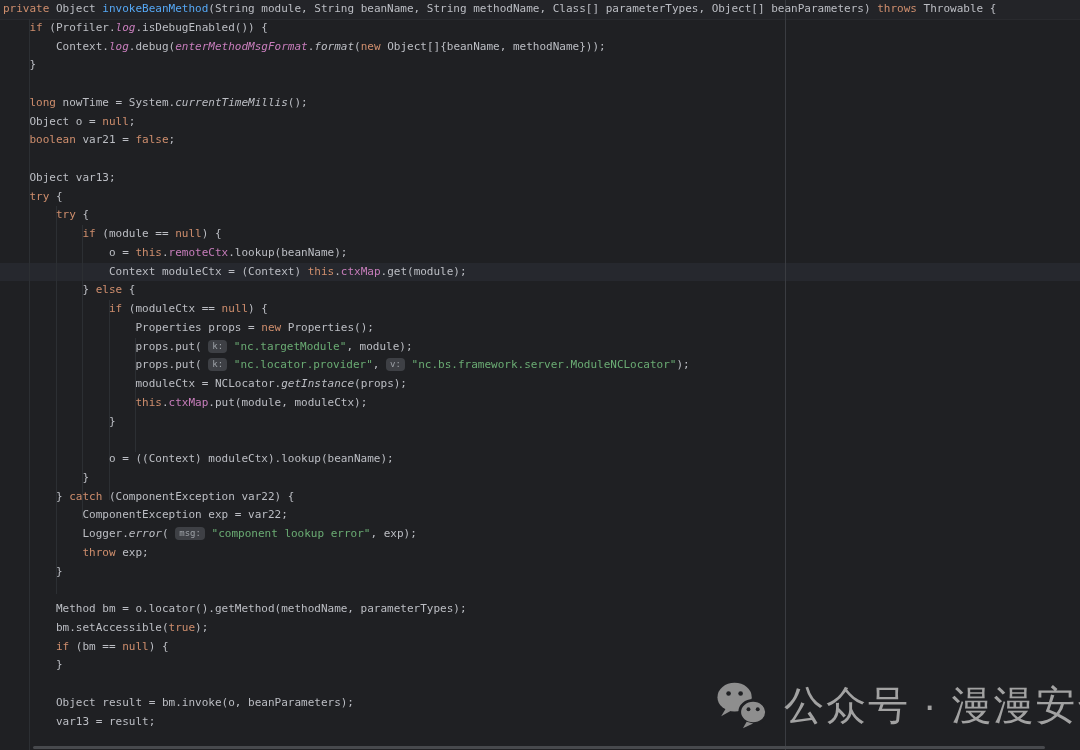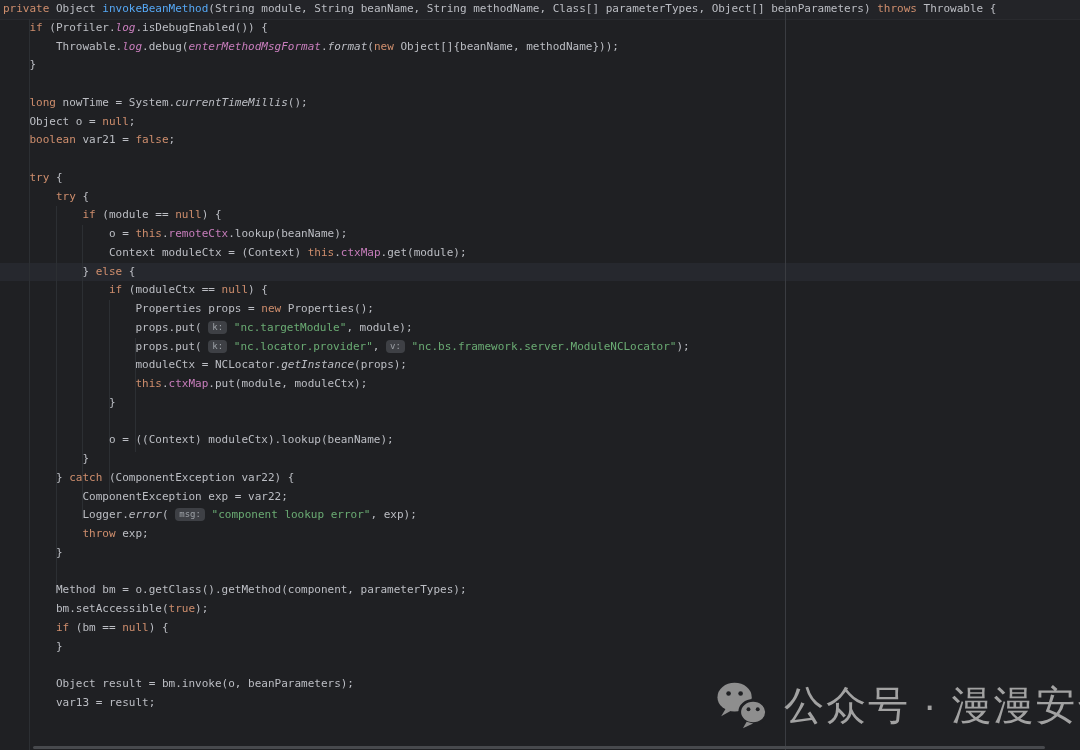--- a/index.html
+++ b/index.html
@@ -61,27 +61,28 @@
   <div class="indent-guide" style="left:56px;top:206px;height:388px;"></div>
   <div class="indent-guide" style="left:82px;top:225px;height:294px;"></div>
   <div class="indent-guide" style="left:109px;top:300px;height:200px;"></div>
   <div class="indent-guide" style="left:135px;top:338px;height:114px;"></div>
 
   <div class="margin-ruler" style="left:785px;"></div>
 
   <div id="code-editor">
       <div class="line"><span class="tok-k">private</span><span class="tok-t"> Object </span><span class="tok-d">invokeBeanMethod</span><span class="tok-t">(String module, String beanName, String methodName, Class[] parameterTypes, Object[] beanParameters) </span><span class="tok-k">throws</span><span class="tok-t"> Throwable {</span></div>
       <div class="line"><span class="tok-t">    </span><span class="tok-k">if</span><span class="tok-t"> (Profiler.</span><span class="tok-fs">log</span><span class="tok-t">.isDebugEnabled()) {</span></div>
-      <div class="line"><span class="tok-t">        Throwable.</span><span class="tok-fs">log</span><span class="tok-t">.debug(</span><span class="tok-fs">enterMethodMsgFormat</span><span class="tok-t">.</span><span class="tok-i">format</span><span class="tok-t">(</span><span class="tok-k">new</span><span class="tok-t"> Object[]{beanName, methodName}));</span></div>
+      <div class="line"><span class="tok-t">        Context.</span><span class="tok-fs">log</span><span class="tok-t">.debug(</span><span class="tok-fs">enterMethodMsgFormat</span><span class="tok-t">.</span><span class="tok-i">format</span><span class="tok-t">(</span><span class="tok-k">new</span><span class="tok-t"> Object[]{beanName, methodName}));</span></div>
       <div class="line"><span class="tok-t">    }</span></div>
       <div class="line"></div>
       <div class="line"><span class="tok-t">    </span><span class="tok-k">long</span><span class="tok-t"> nowTime = System.</span><span class="tok-i">currentTimeMillis</span><span class="tok-t">();</span></div>
       <div class="line"><span class="tok-t">    Object o = </span><span class="tok-k">null</span><span class="tok-t">;</span></div>
       <div class="line"><span class="tok-t">    </span><span class="tok-k">boolean</span><span class="tok-t"> var21 = </span><span class="tok-k">false</span><span class="tok-t">;</span></div>
       <div class="line"></div>
+      <div class="line"><span class="tok-t">    Object var13;</span></div>
       <div class="line"><span class="tok-t">    </span><span class="tok-k">try</span><span class="tok-t"> {</span></div>
       <div class="line"><span class="tok-t">        </span><span class="tok-k">try</span><span class="tok-t"> {</span></div>
       <div class="line"><span class="tok-t">            </span><span class="tok-k">if</span><span class="tok-t"> (module == </span><span class="tok-k">null</span><span class="tok-t">) {</span></div>
       <div class="line"><span class="tok-t">                o = </span><span class="tok-k">this</span><span class="tok-t">.</span><span class="tok-f">remoteCtx</span><span class="tok-t">.lookup(beanName);</span></div>
       <div class="line"><span class="tok-t">                Context moduleCtx = (Context) </span><span class="tok-k">this</span><span class="tok-t">.</span><span class="tok-f">ctxMap</span><span class="tok-t">.get(module);</span></div>
       <div class="line"><span class="tok-t">            } </span><span class="tok-k">else</span><span class="tok-t"> {</span></div>
       <div class="line"><span class="tok-t">                </span><span class="tok-k">if</span><span class="tok-t"> (moduleCtx == </span><span class="tok-k">null</span><span class="tok-t">) {</span></div>
       <div class="line"><span class="tok-t">                    Properties props = </span><span class="tok-k">new</span><span class="tok-t"> Properties();</span></div>
       <div class="line"><span class="tok-t">                    props.put( </span><span class="tok-h">k:</span><span class="tok-t"> </span><span class="tok-s">"nc.targetModule"</span><span class="tok-t">, module);</span></div>
       <div class="line"><span class="tok-t">                    props.put( </span><span class="tok-h">k:</span><span class="tok-t"> </span><span class="tok-s">"nc.locator.provider"</span><span class="tok-t">, </span><span class="tok-h">v:</span><span class="tok-t"> </span><span class="tok-s">"nc.bs.framework.server.ModuleNCLocator"</span><span class="tok-t">);</span></div>
@@ -90,21 +91,21 @@
       <div class="line"><span class="tok-t">                }</span></div>
       <div class="line"></div>
       <div class="line"><span class="tok-t">                o = ((Context) moduleCtx).lookup(beanName);</span></div>
       <div class="line"><span class="tok-t">            }</span></div>
       <div class="line"><span class="tok-t">        } </span><span class="tok-k">catch</span><span class="tok-t"> (ComponentException var22) {</span></div>
       <div class="line"><span class="tok-t">            ComponentException exp = var22;</span></div>
       <div class="line"><span class="tok-t">            Logger.</span><span class="tok-i">error</span><span class="tok-t">( </span><span class="tok-h">msg:</span><span class="tok-t"> </span><span class="tok-s">"component lookup error"</span><span class="tok-t">, exp);</span></div>
       <div class="line"><span class="tok-t">            </span><span class="tok-k">throw</span><span class="tok-t"> exp;</span></div>
       <div class="line"><span class="tok-t">        }</span></div>
       <div class="line"></div>
-      <div class="line"><span class="tok-t">        Method bm = o.getClass().getMethod(component, parameterTypes);</span></div>
+      <div class="line"><span class="tok-t">        Method bm = o.locator().getMethod(methodName, parameterTypes);</span></div>
       <div class="line"><span class="tok-t">        bm.setAccessible(</span><span class="tok-k">true</span><span class="tok-t">);</span></div>
       <div class="line"><span class="tok-t">        </span><span class="tok-k">if</span><span class="tok-t"> (bm == </span><span class="tok-k">null</span><span class="tok-t">) {</span></div>
       <div class="line"><span class="tok-t">        }</span></div>
       <div class="line"></div>
       <div class="line"><span class="tok-t">        Object result = bm.invoke(o, beanParameters);</span></div>
       <div class="line"><span class="tok-t">        var13 = result;</span></div>
     </div>
 
   <div class="h-scroll-thumb"></div>
 

